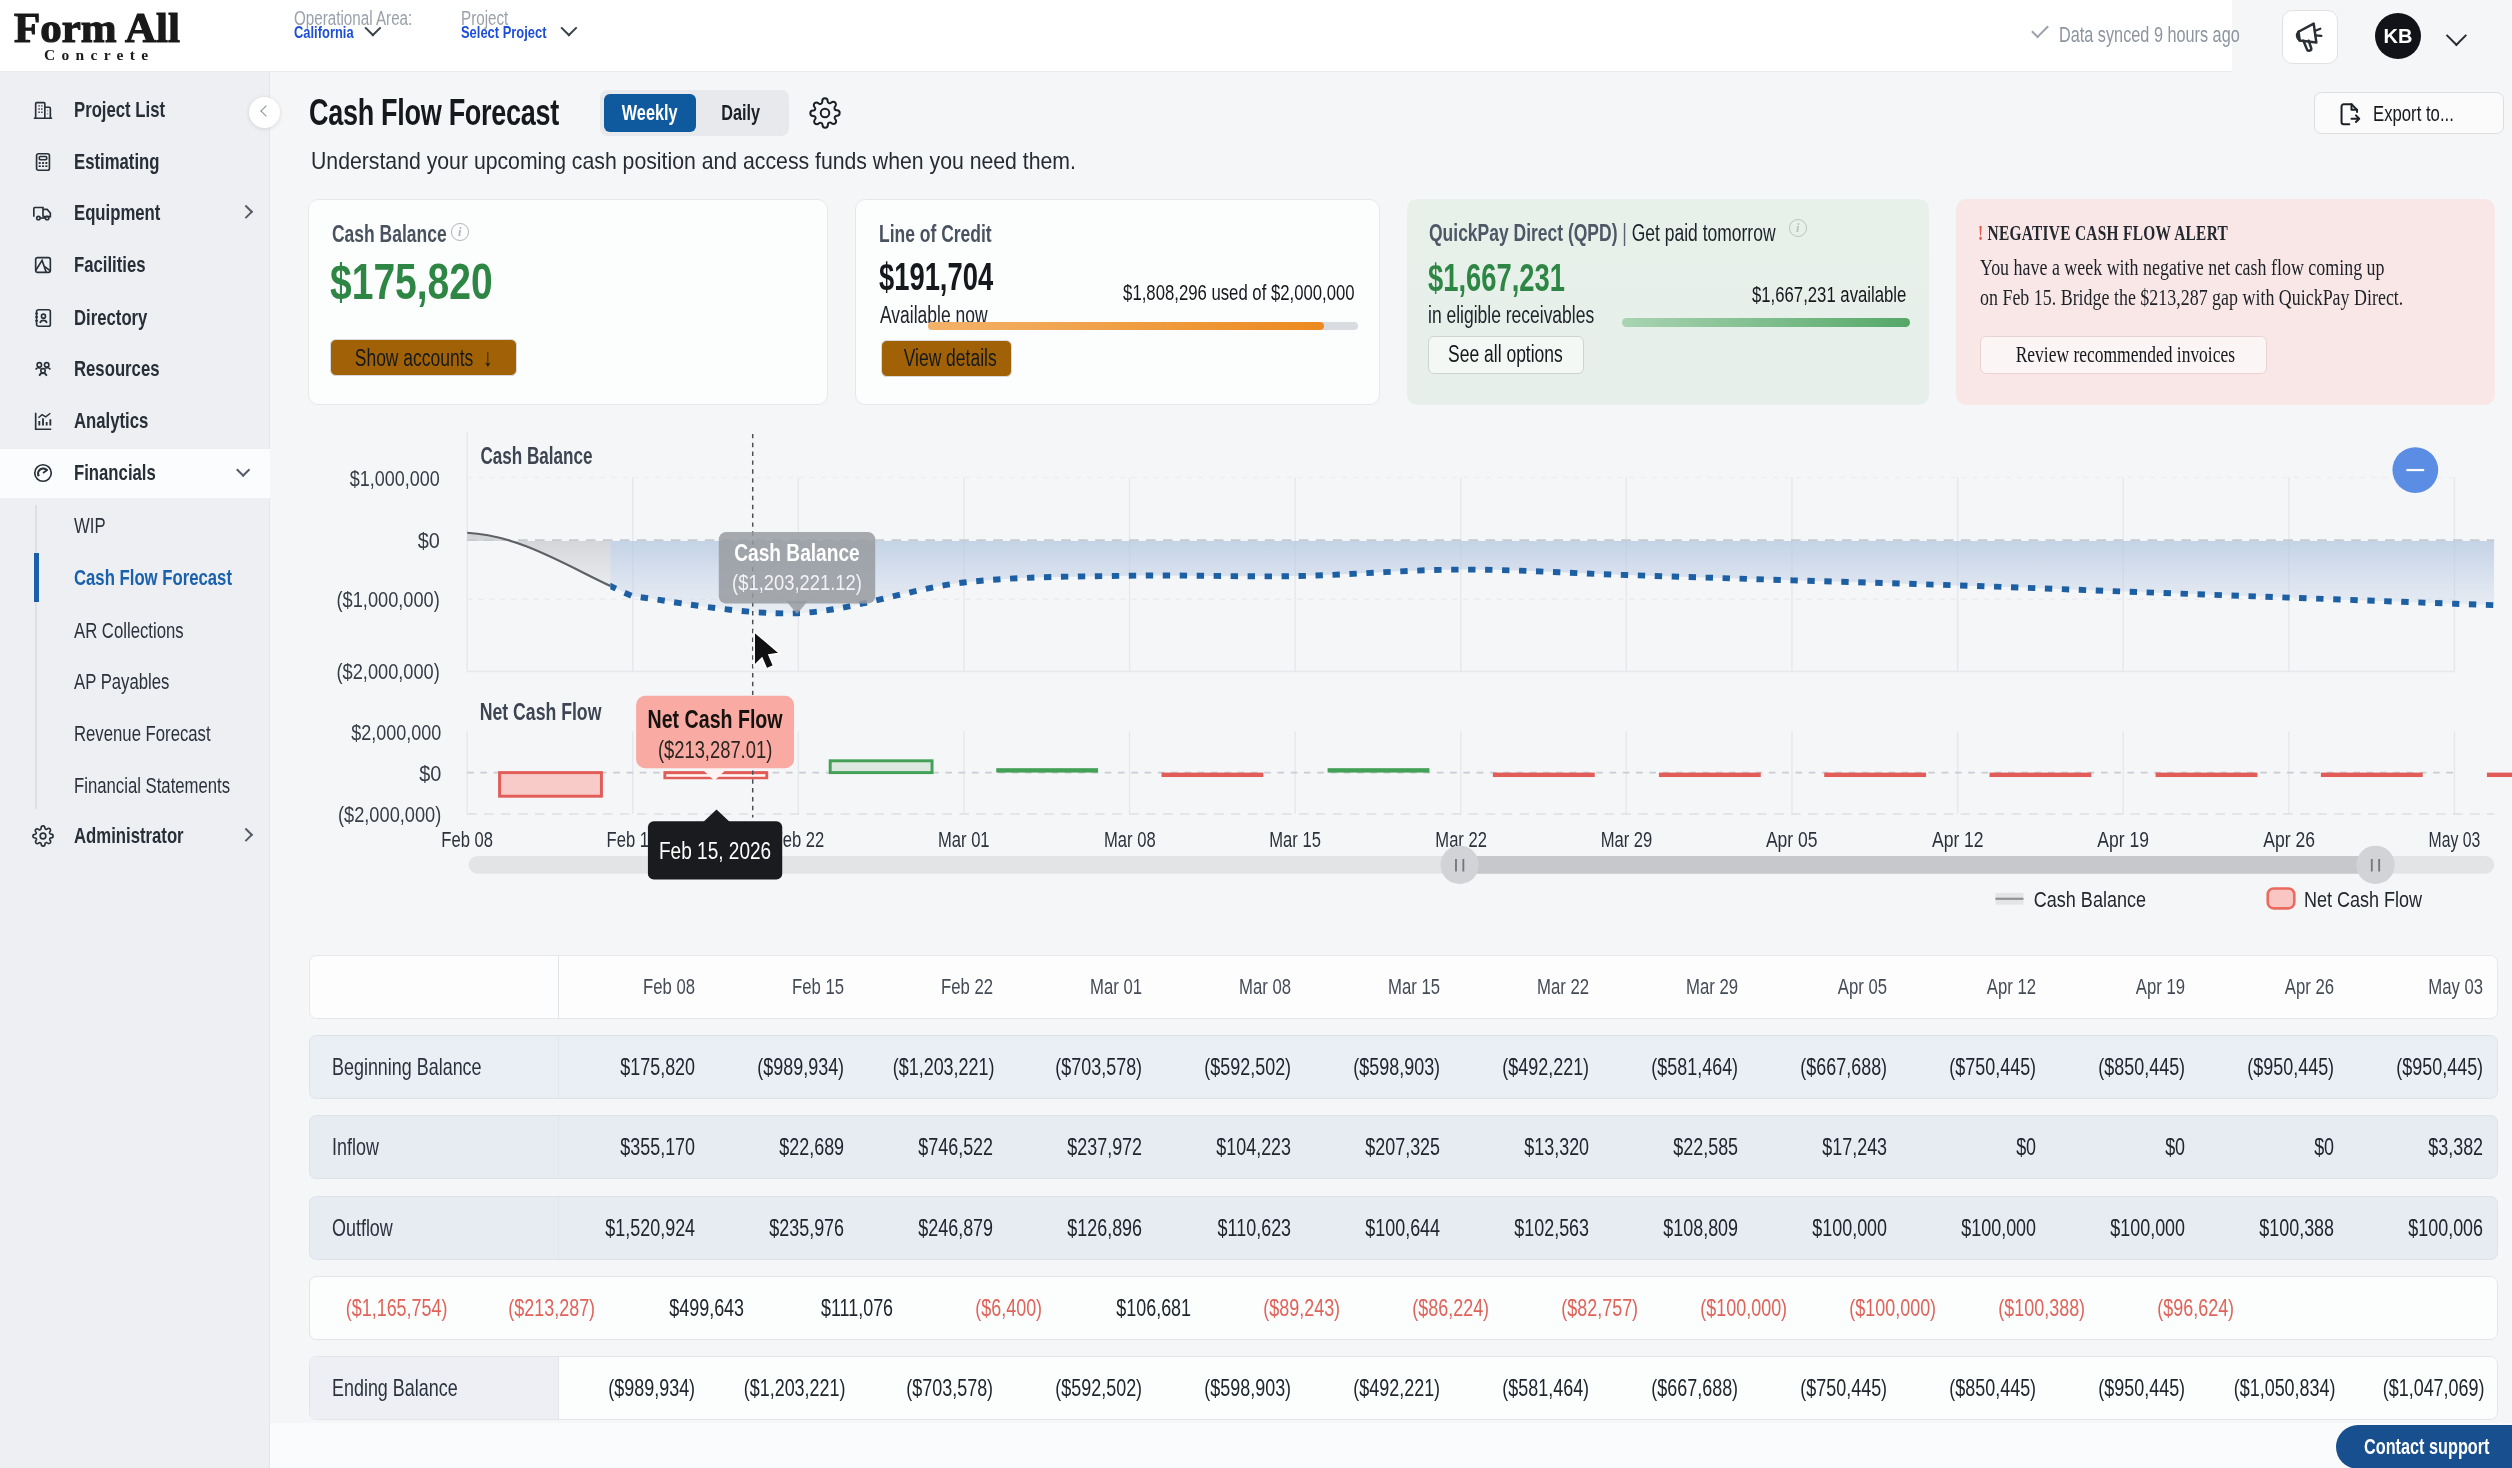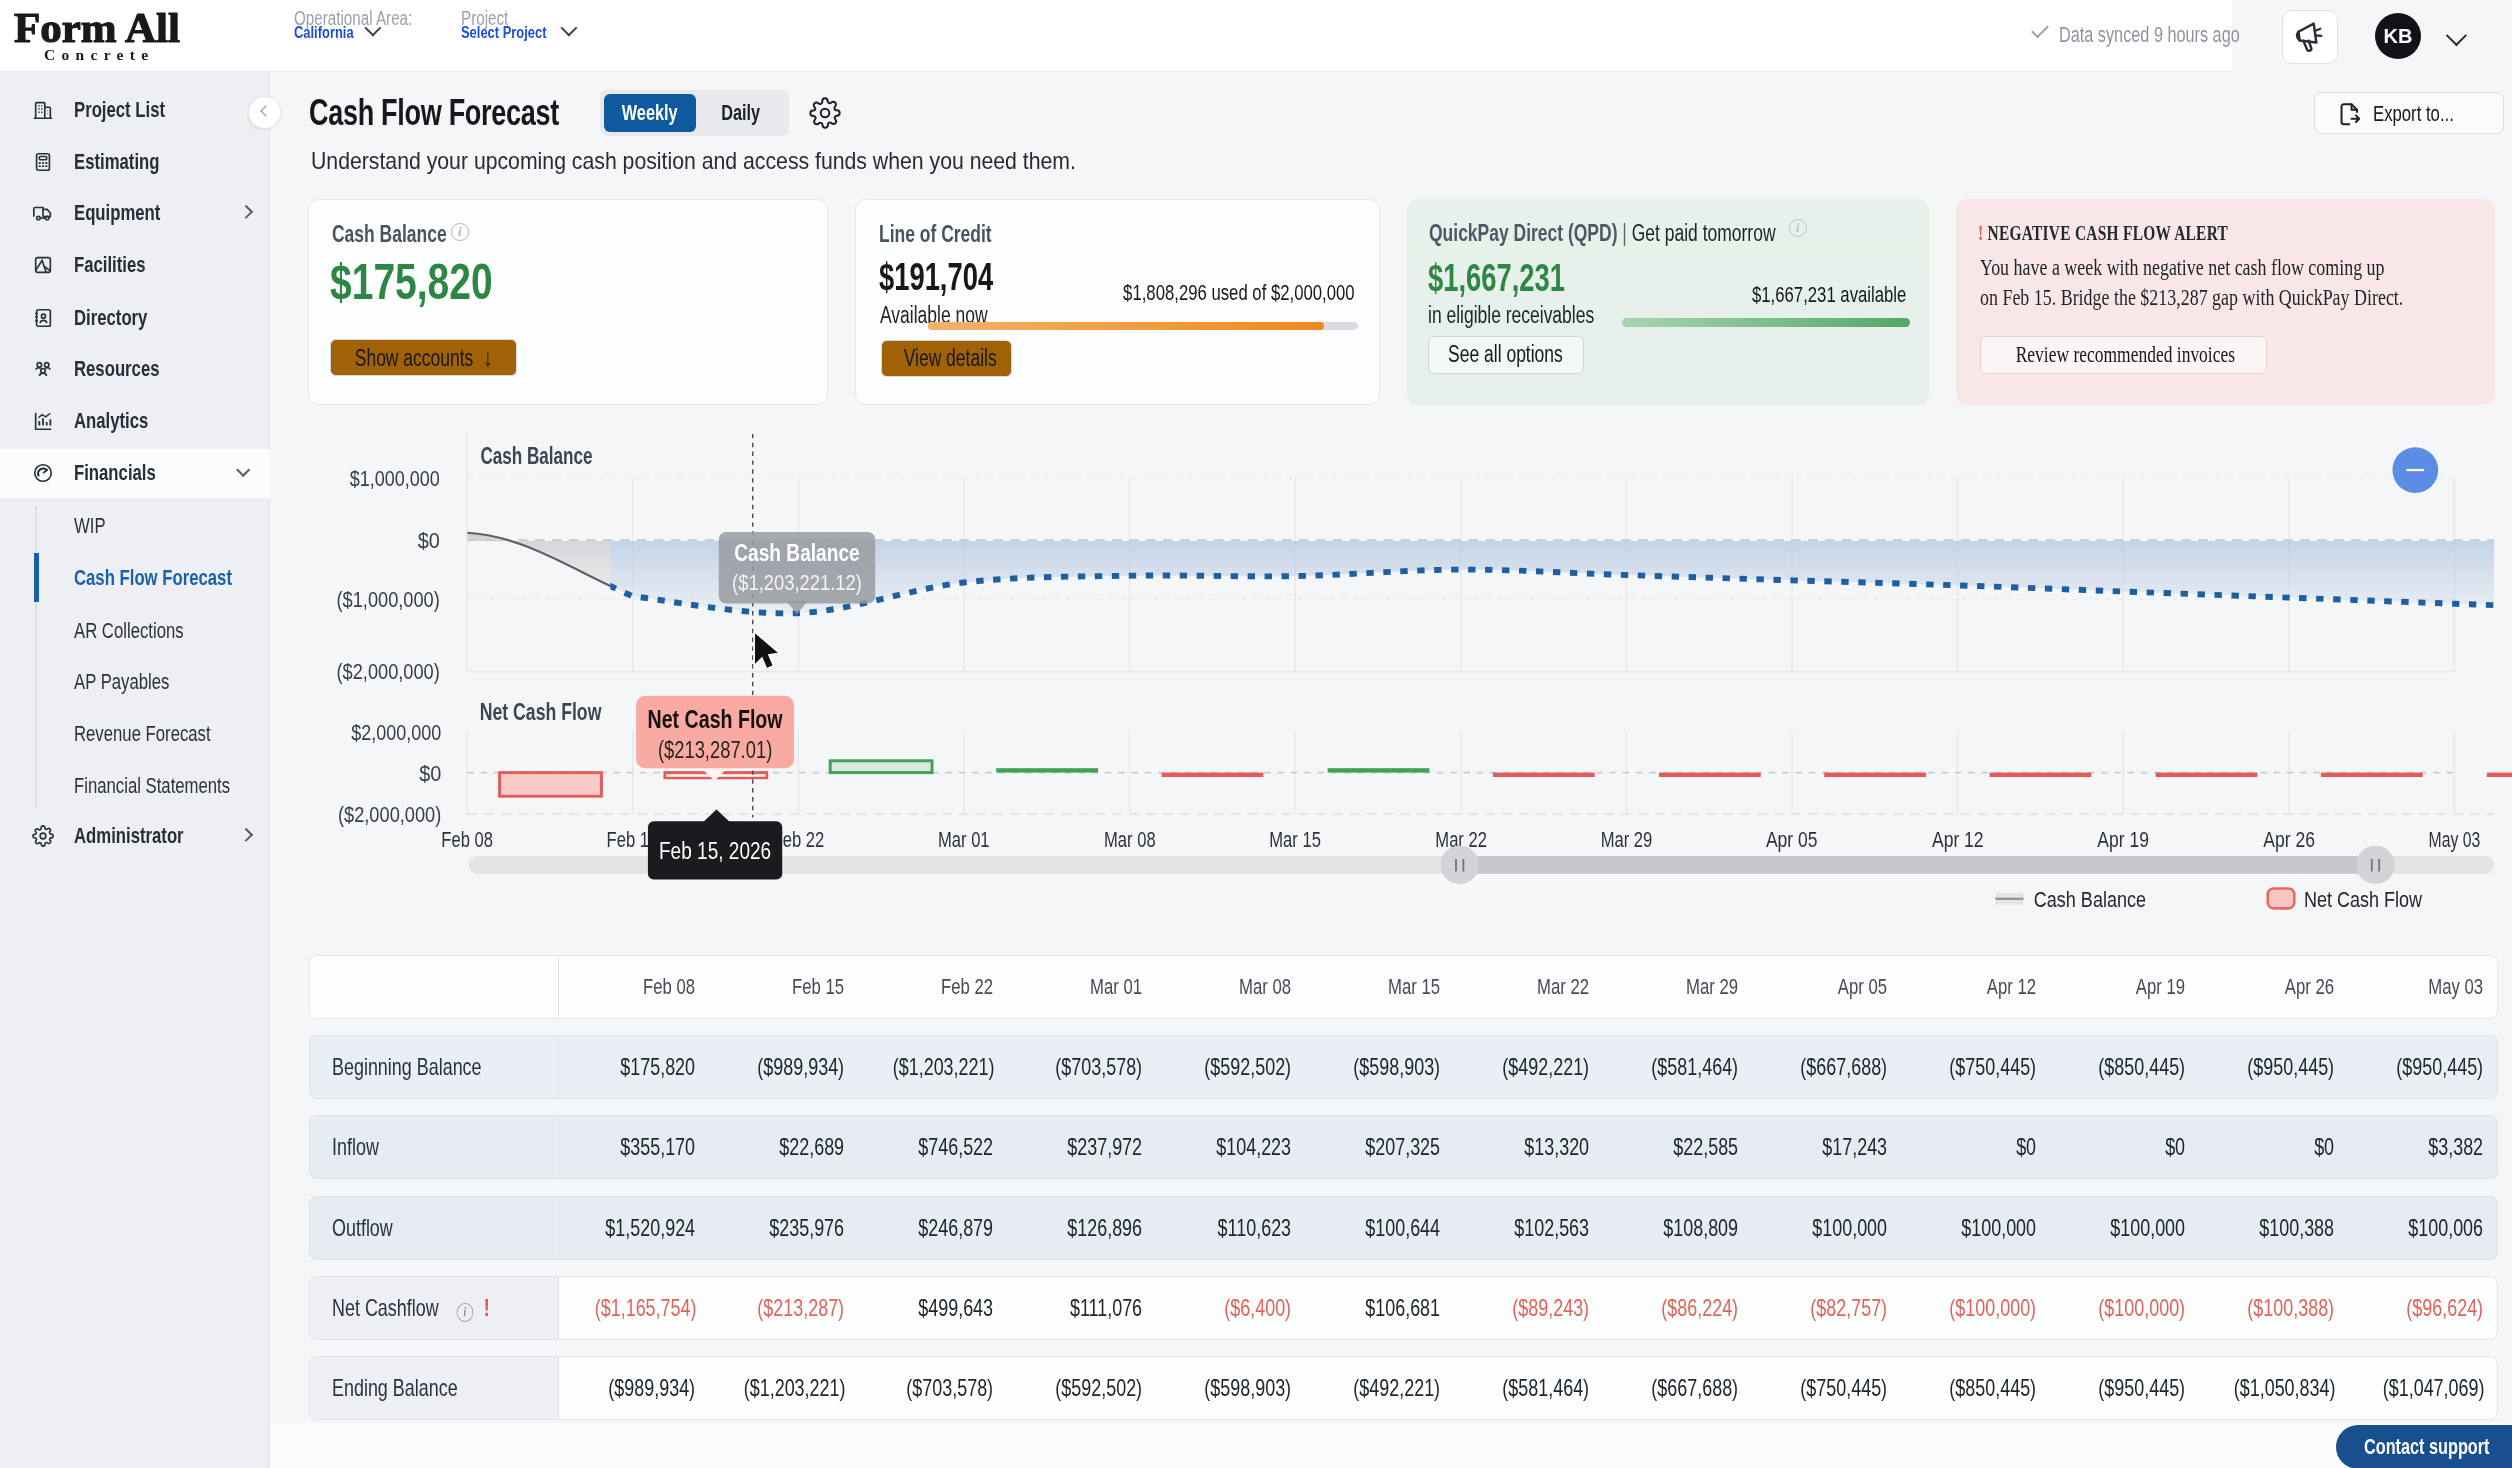--- a/index.html
+++ b/index.html
@@ -457,23 +457,20 @@
       <i>$100,644</i>
       <i>$102,563</i>
       <i>$108,809</i>
       <i>$100,000</i>
       <i>$100,000</i>
       <i>$100,000</i>
       <i>$100,388</i>
       <i>$100,006</i>
     </div>
   <div class="tr t2" style="top:1276px;">
-      <b>
-        <span class="cx">Net Cashflow&nbsp; <span class="infoc2">i</span> <span style="color:#e2574c;font-weight:700;">!</span></span>
-      </b>
       <i class="r">($1,165,754)</i>
       <i class="r">($213,287)</i>
       <i>$499,643</i>
       <i>$111,076</i>
       <i class="r">($6,400)</i>
       <i>$106,681</i>
       <i class="r">($89,243)</i>
       <i class="r">($86,224)</i>
       <i class="r">($82,757)</i>
       <i class="r">($100,000)</i>

